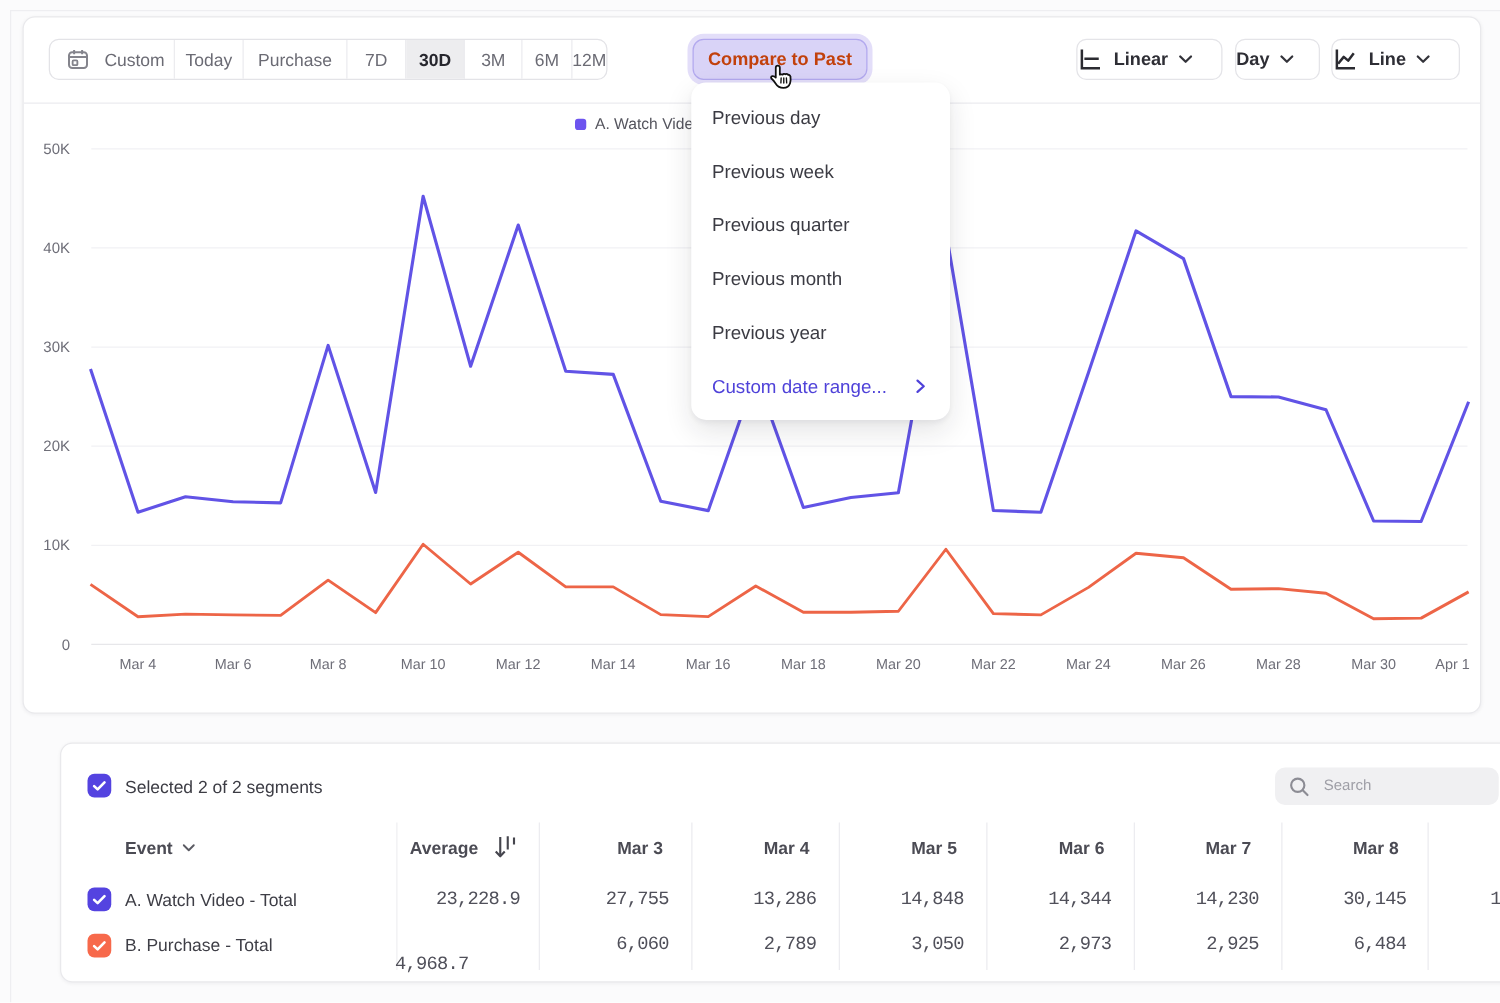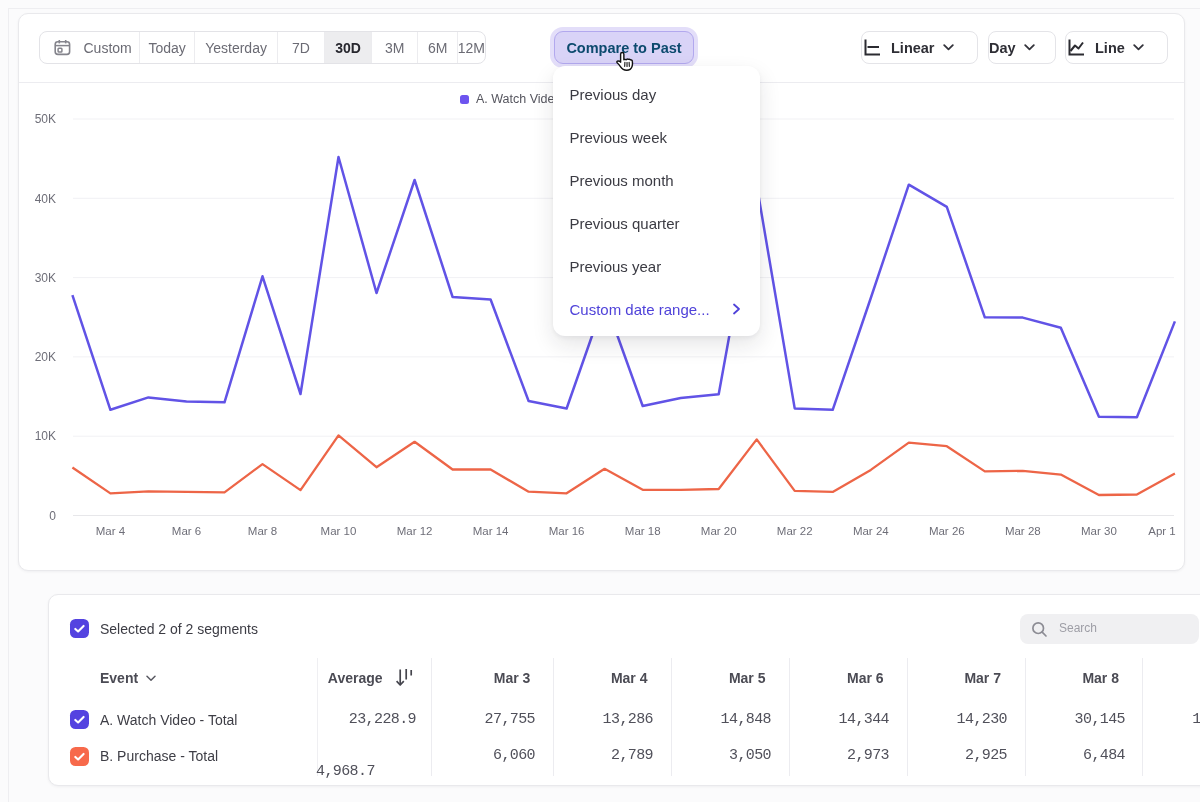--- a/index.html
+++ b/index.html
@@ -15,21 +15,21 @@
          border:1px solid #e3e3e7; border-radius:8px; display:flex; align-items:stretch; }
   .seg .it { display:flex; align-items:center; justify-content:center; color:#6b6b74;
              font-size:14px; border-right:1px solid #ececef; }
   .seg .it:last-child { border-right:none; }
   .btn { position:absolute; height:33px; border:1px solid #e4e4e8; border-radius:8px;
          display:flex; align-items:center; justify-content:flex-start; background:#fff;
          color:#2e2e35; font-weight:bold; font-size:14.5px; }
   #compareBtn { position:absolute; left:535px; top:17px; width:140px; height:33px;
     background:#d9d3f7; border:1px solid #b2a8ee; border-radius:9px;
     box-shadow:0 0 0 4px #e3def9; display:flex; align-items:center; justify-content:center;
-    color:#0c4a6e; font-weight:bold; font-size:14.5px; }
+    color:#c2410c; font-weight:bold; font-size:14.5px; }
   
   #menu { position:absolute; left:552.5px; top:66px; width:207px; height:270px; background:#fff;
           border-radius:12px; box-shadow:0 2px 4px rgba(25,25,35,0.05), 0 9px 22px rgba(25,25,35,0.11);
           z-index:30; padding-top:6.5px; }
   #menu .mi { height:43px; display:flex; align-items:center; padding-left:17px;
               font-size:15px; color:#3b3b43; }
   #menu .mi.purple { color:#4f42d9; position:relative; }
   
   .vline { position:absolute; width:1px; background:#ececf0; top:63px; height:118px; }
   .hdr { position:absolute; font-size:14px; font-weight:bold; color:#4b4b54; white-space:nowrap; }
@@ -45,21 +45,21 @@
     <div class="seg">
       <div class="it" style="width:108px;justify-content:flex-start;padding-left:12.5px">
         <svg width="19" height="19" viewBox="0 0 19 19" style="margin-right:12px">
           <rect x="2.2" y="3.8" width="14.4" height="12.6" rx="2.6" stroke="#84848c" stroke-width="1.6" fill="none"></rect>
           <line x1="6.3" y1="2" x2="6.3" y2="5.4" stroke="#84848c" stroke-width="1.6"></line>
           <line x1="12.7" y1="2" x2="12.7" y2="5.4" stroke="#84848c" stroke-width="1.6"></line>
           <line x1="2.5" y1="7.6" x2="16.4" y2="7.6" stroke="#84848c" stroke-width="1.5"></line>
           <rect x="5.1" y="10.3" width="3.8" height="3.8" rx="0.8" stroke="#84848c" stroke-width="1.5" fill="none"></rect>
         </svg>Custom</div>
       <div class="it" style="width:61px">Today</div>
-      <div class="it" style="width:90px">Yesterday</div>
+      <div class="it" style="width:90px">Purchase</div>
       <div class="it" style="width:52px">7D</div>
       <div class="it" style="width:51px;background:#ededef;color:#27272e;font-weight:bold">30D</div>
       <div class="it" style="width:51px">3M</div>
       <div class="it" style="width:43px">6M</div>
       <div class="it" style="flex:1">12M</div>
     </div>
     <div id="compareBtn">Compare to Past</div>
     <div class="btn" style="left:842px;top:17px;width:117px">
       <svg width="20" height="20" viewBox="0 0 20 20" style="margin-right:9px">
         <path d="M3.5 1.5 V16.5 H18" stroke="#2b2b31" stroke-width="2" fill="none"></path>
@@ -203,22 +203,22 @@
     <div class="mono abs" style="left:504px;width:100px;text-align:right;top:152px">2,789</div>
     <div class="mono abs" style="left:622px;width:100px;text-align:right;top:152px">3,050</div>
     <div class="mono abs" style="left:740px;width:100px;text-align:right;top:152px">2,973</div>
     <div class="mono abs" style="left:858px;width:100px;text-align:right;top:152px">2,925</div>
     <div class="mono abs" style="left:976px;width:100px;text-align:right;top:152px">6,484</div>
     <div class="mono abs" style="left:1151px;top:152px">3,210</div>
   </div>
   <div id="menu">
     <div class="mi">Previous day</div>
     <div class="mi">Previous week</div>
+    <div class="mi">Previous quarter</div>
     <div class="mi">Previous month</div>
-    <div class="mi">Previous quarter</div>
     <div class="mi">Previous year</div>
     <div class="mi purple">Custom date range...
       <svg style="position:absolute;left:176px;top:14.5px" width="14" height="14" viewBox="0 0 14 14">
         <path d="M5 2.5 L10 7 L5 11.5" stroke="#4f42d9" stroke-width="1.8" fill="none" stroke-linecap="round" stroke-linejoin="round"></path>
       </svg>
     </div>
   </div>
   <svg class="abs" style="left:614px;top:51px;z-index:40" width="21" height="21" viewBox="0 0 20 20">
     <path d="M6.3 3.0 a1.55 1.55 0 0 1 3.1 0 L9.4 8.3 C10.1 8.0 10.9 8.0 11.5 8.3 C12.0 7.6 13.0 7.5 13.6 8.0 C14.2 7.7 15.1 7.8 15.6 8.4 C16.5 8.3 17.4 8.9 17.5 9.9 C17.7 11.2 17.7 13.3 17.2 14.8 C16.5 16.9 14.8 18.4 12.1 18.4 C9.3 18.4 7.6 17.3 6.3 15.2 C5.5 13.9 4.2 12.2 3.2 11.4 C2.3 10.7 2.6 9.6 3.7 9.5 C4.7 9.4 5.7 9.9 6.3 10.6 Z" fill="#fff" stroke="#111" stroke-width="1.35" stroke-linejoin="round"></path>
     <g stroke="#111" stroke-width="1.05" stroke-linecap="round">

